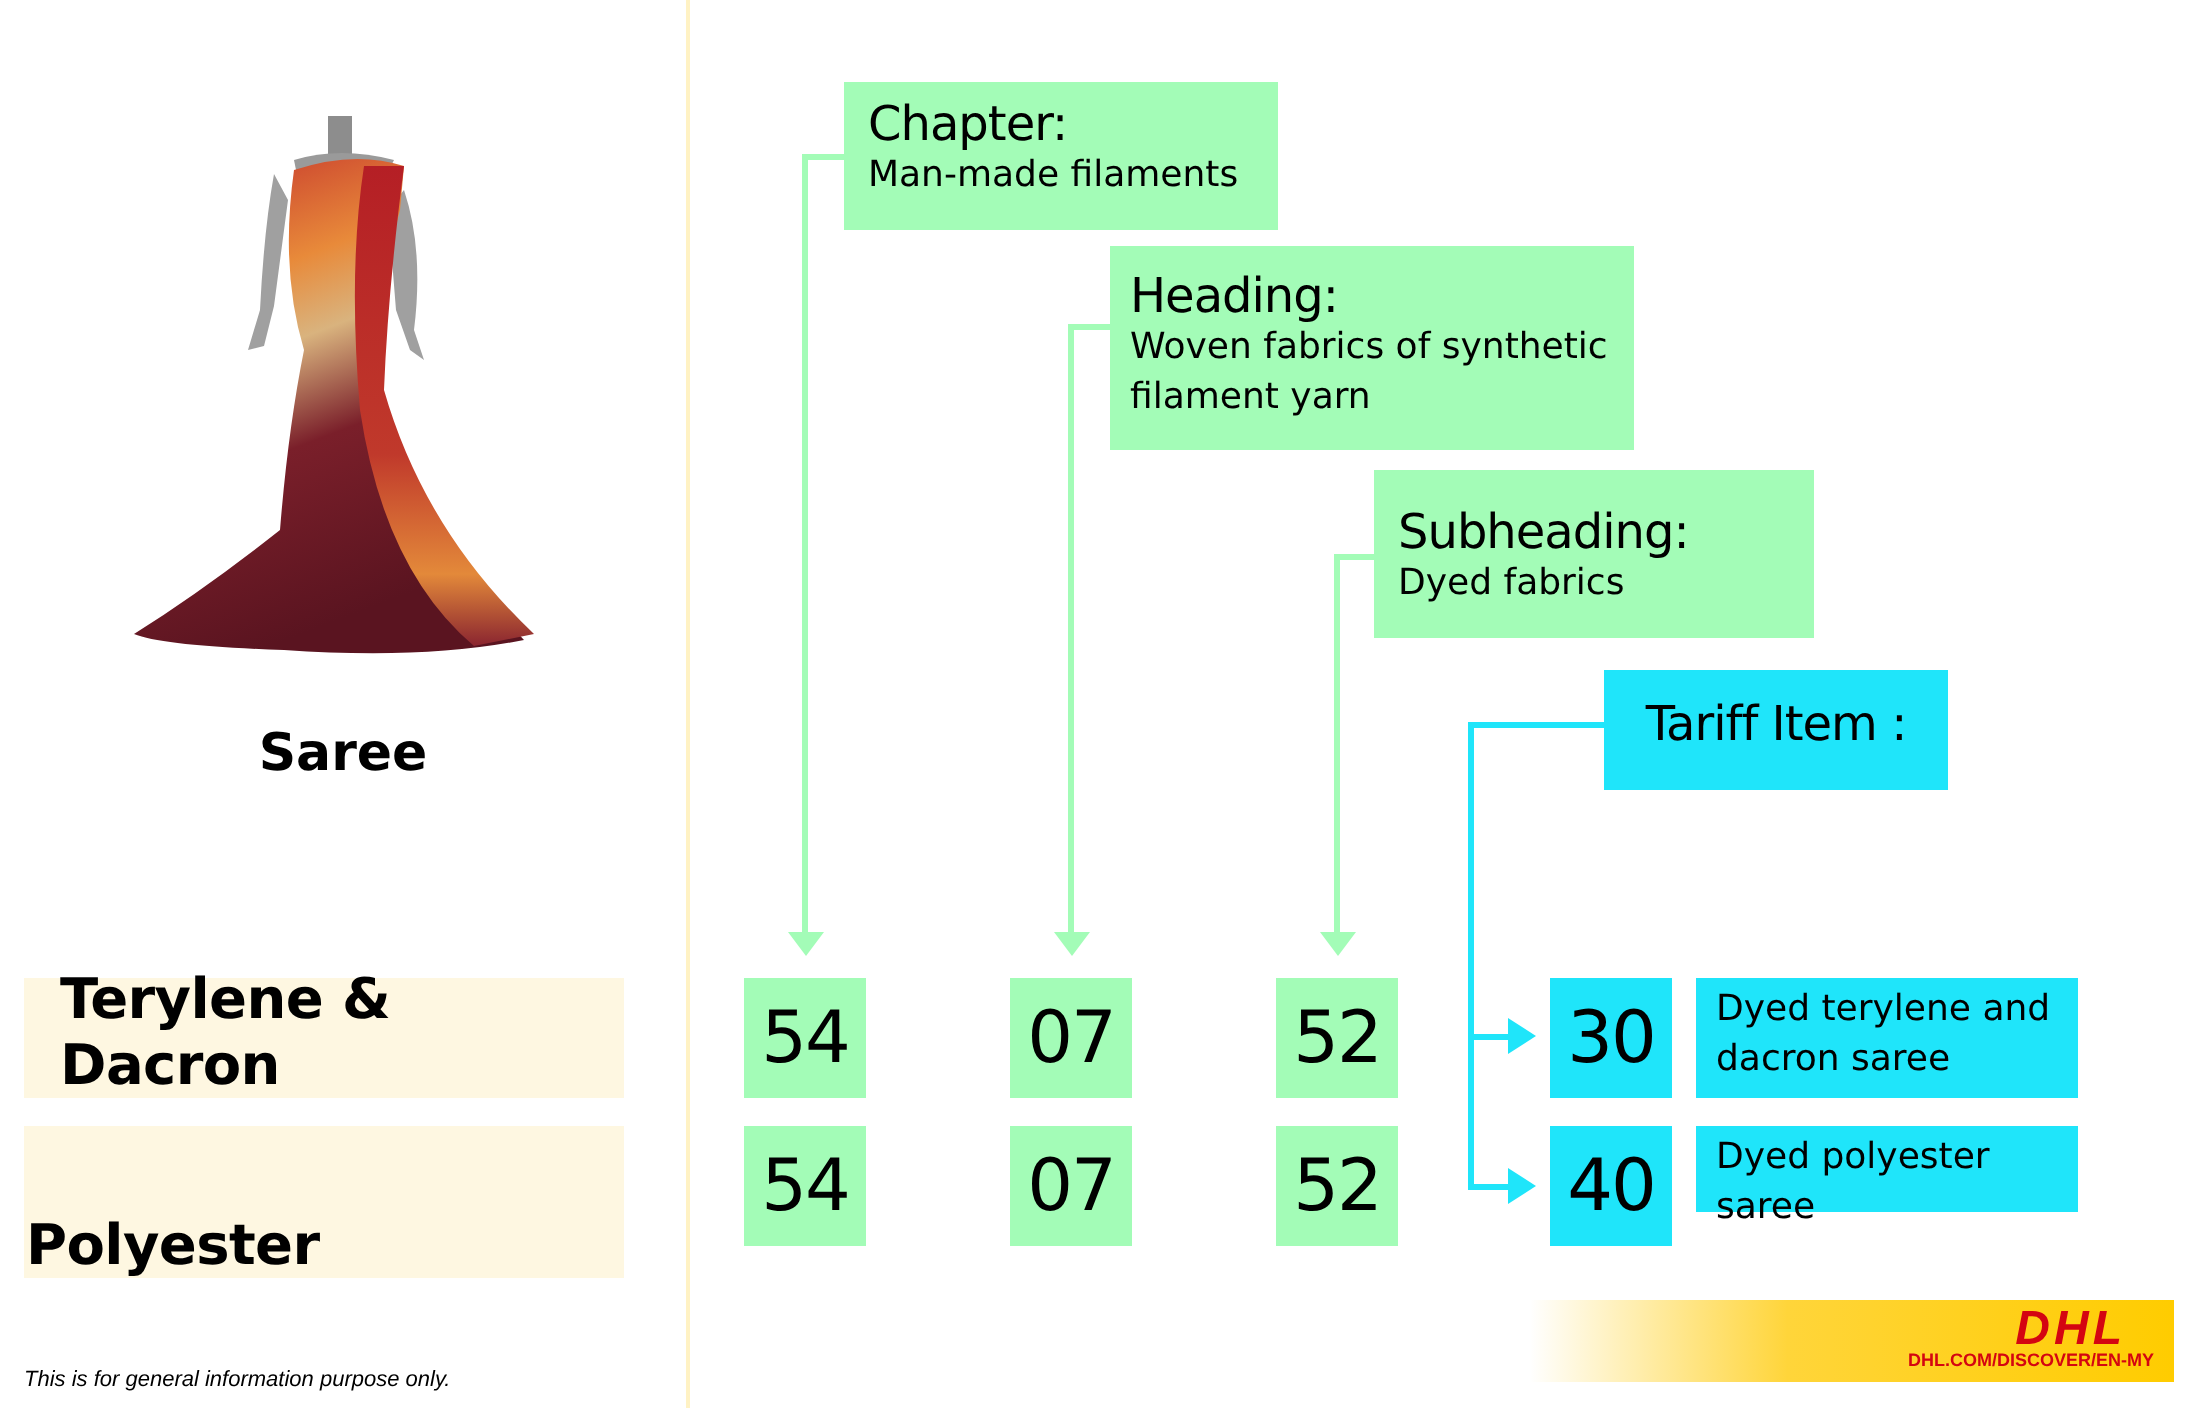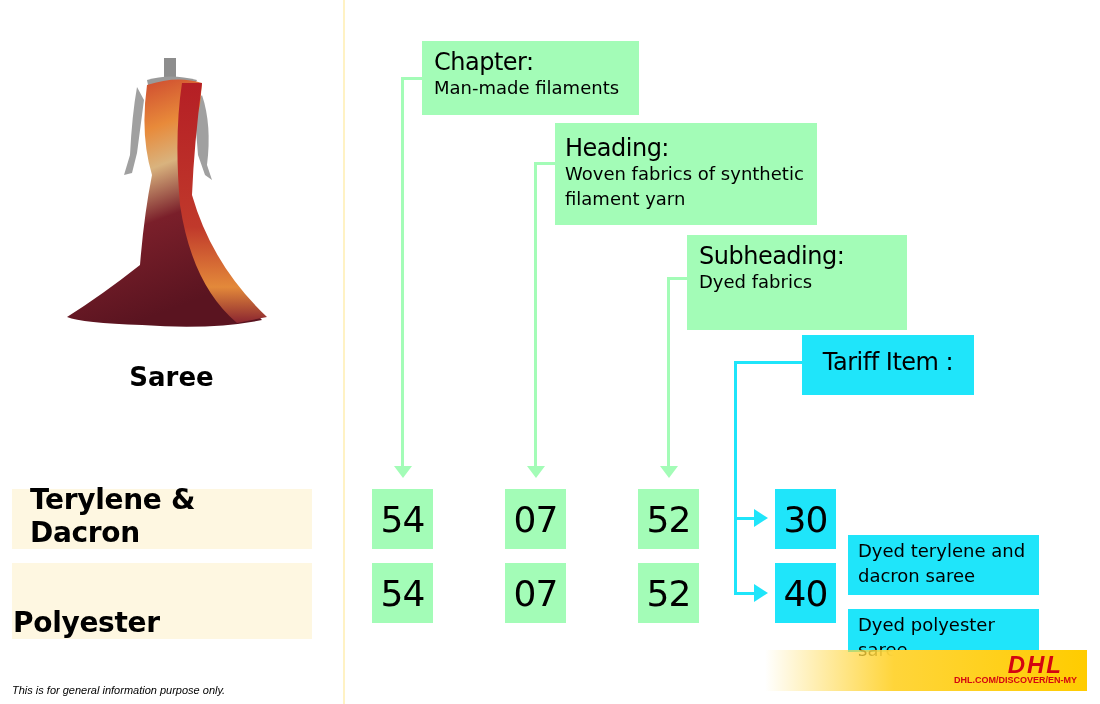--- a/index.html
+++ b/index.html
@@ -11,21 +11,21 @@
   .cyan { background:#1fe5fa; }
   .cream { background:#fef7e1; }
   .gline { background:#a3fcb7; }
   .cline { background:#1fe5fa; }
   .box-label { font-weight:normal; font-size:24px; letter-spacing:-0.5px; line-height:1.1; }
   .box-text { font-size:18px; line-height:25px; }
   .num { display:flex; align-items:center; justify-content:center; font-weight:normal; font-size:36px; letter-spacing:-1px; }
   .rowlabel { display:flex; align-items:flex-end; font-weight:bold; font-size:28px; letter-spacing:-0.3px; }
   .arrow-down { width:0; height:0; border-left:9px solid transparent; border-right:9px solid transparent; border-top:12px solid #a3fcb7; }
   .arrow-right { width:0; height:0; border-top:9px solid transparent; border-bottom:9px solid transparent; border-left:14px solid #1fe5fa; }
-  .desc { font-size:18px; line-height:25px; padding:3px 10px;margin-top:46px; }
+  .desc { font-size:18px; line-height:25px; padding:3px 10px; }
   .saree-title { font-weight:bold; font-size:26px; }
   .note { font-family:"Liberation Sans", sans-serif; font-style:italic; font-size:11px; }
   .dhl-bar { left:765px; top:650px; width:322px; height:41px;
              background:linear-gradient(90deg, rgba(255,204,0,0) 0%, #ffd53a 40%, #ffcc00 100%); }
   .dhl-logo { right:24px; top:4px; font-family:"Liberation Sans", sans-serif; font-weight:bold; font-style:italic;
               font-size:24px; color:#d40511; letter-spacing:2px; line-height:22px; }
   .dhl-url { right:10px; top:25px; font-family:"Liberation Sans", sans-serif; font-weight:bold; font-size:9px; color:#d40511; }
 </style>
 </head>
 <body>
@@ -89,21 +89,21 @@
 
 <div class="abs green" style="left:422px;top:41px;width:217px;height:74px;padding:8px 12px;">
   <div class="box-label">Chapter:</div>
   <div class="box-text">Man-made filaments</div>
 </div>
 <div class="abs green" style="left:555px;top:123px;width:262px;height:102px;padding:12px 10px;">
   <div class="box-label">Heading:</div>
   <div class="box-text">Woven fabrics of synthetic</div>
   <div class="box-text">filament yarn</div>
 </div>
-<div class="abs green" style="left:687px;top:235px;width:220px;height:95px;padding:8px 12px;">
+<div class="abs green" style="left:687px;top:235px;width:220px;height:84px;padding:18px 12px;">
   <div class="box-label">Subheading:</div>
   <div class="box-text">Dyed fabrics</div>
 </div>
 <div class="abs cyan" style="left:802px;top:335px;width:172px;height:60px;padding:14px 12px;text-align:center;">
   <div class="box-label">Tariff Item :</div>
 </div>
 
 <div class="abs green num" style="left:372px;top:489px;width:61px;height:60px;">54</div>
 <div class="abs green num" style="left:505px;top:489px;width:61px;height:60px;">07</div>
 <div class="abs green num" style="left:638px;top:489px;width:61px;height:60px;">52</div>

